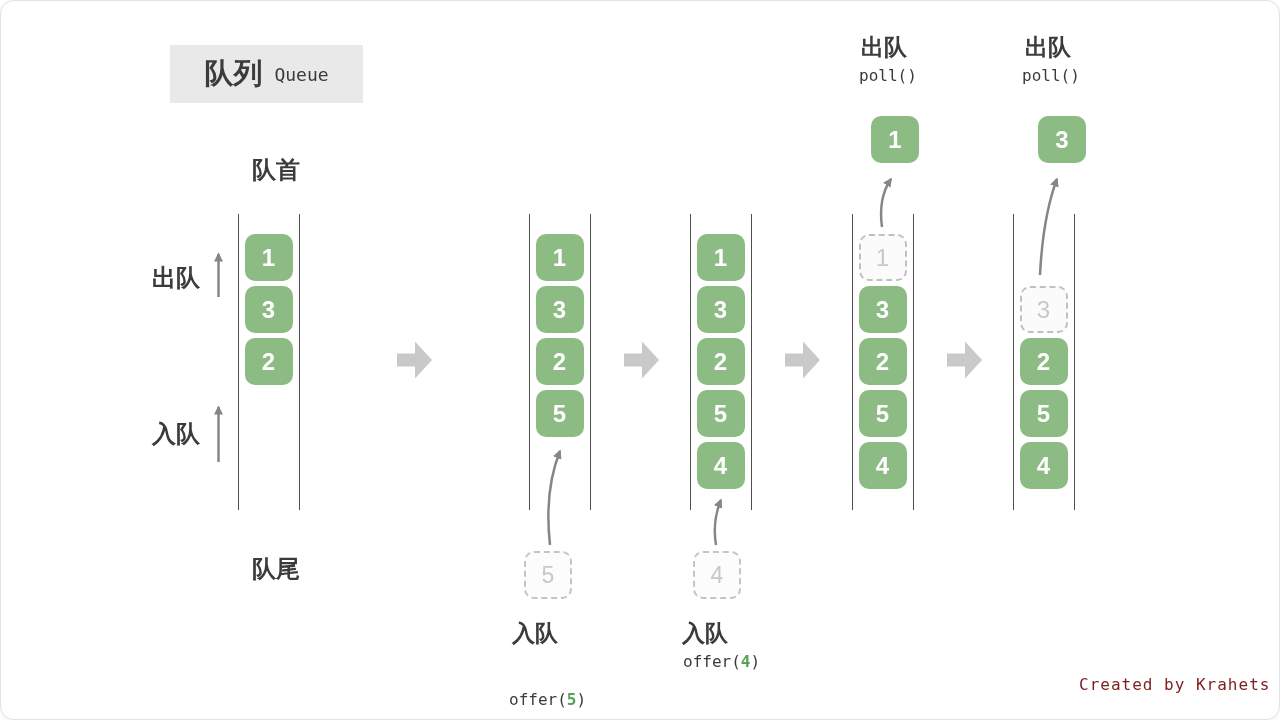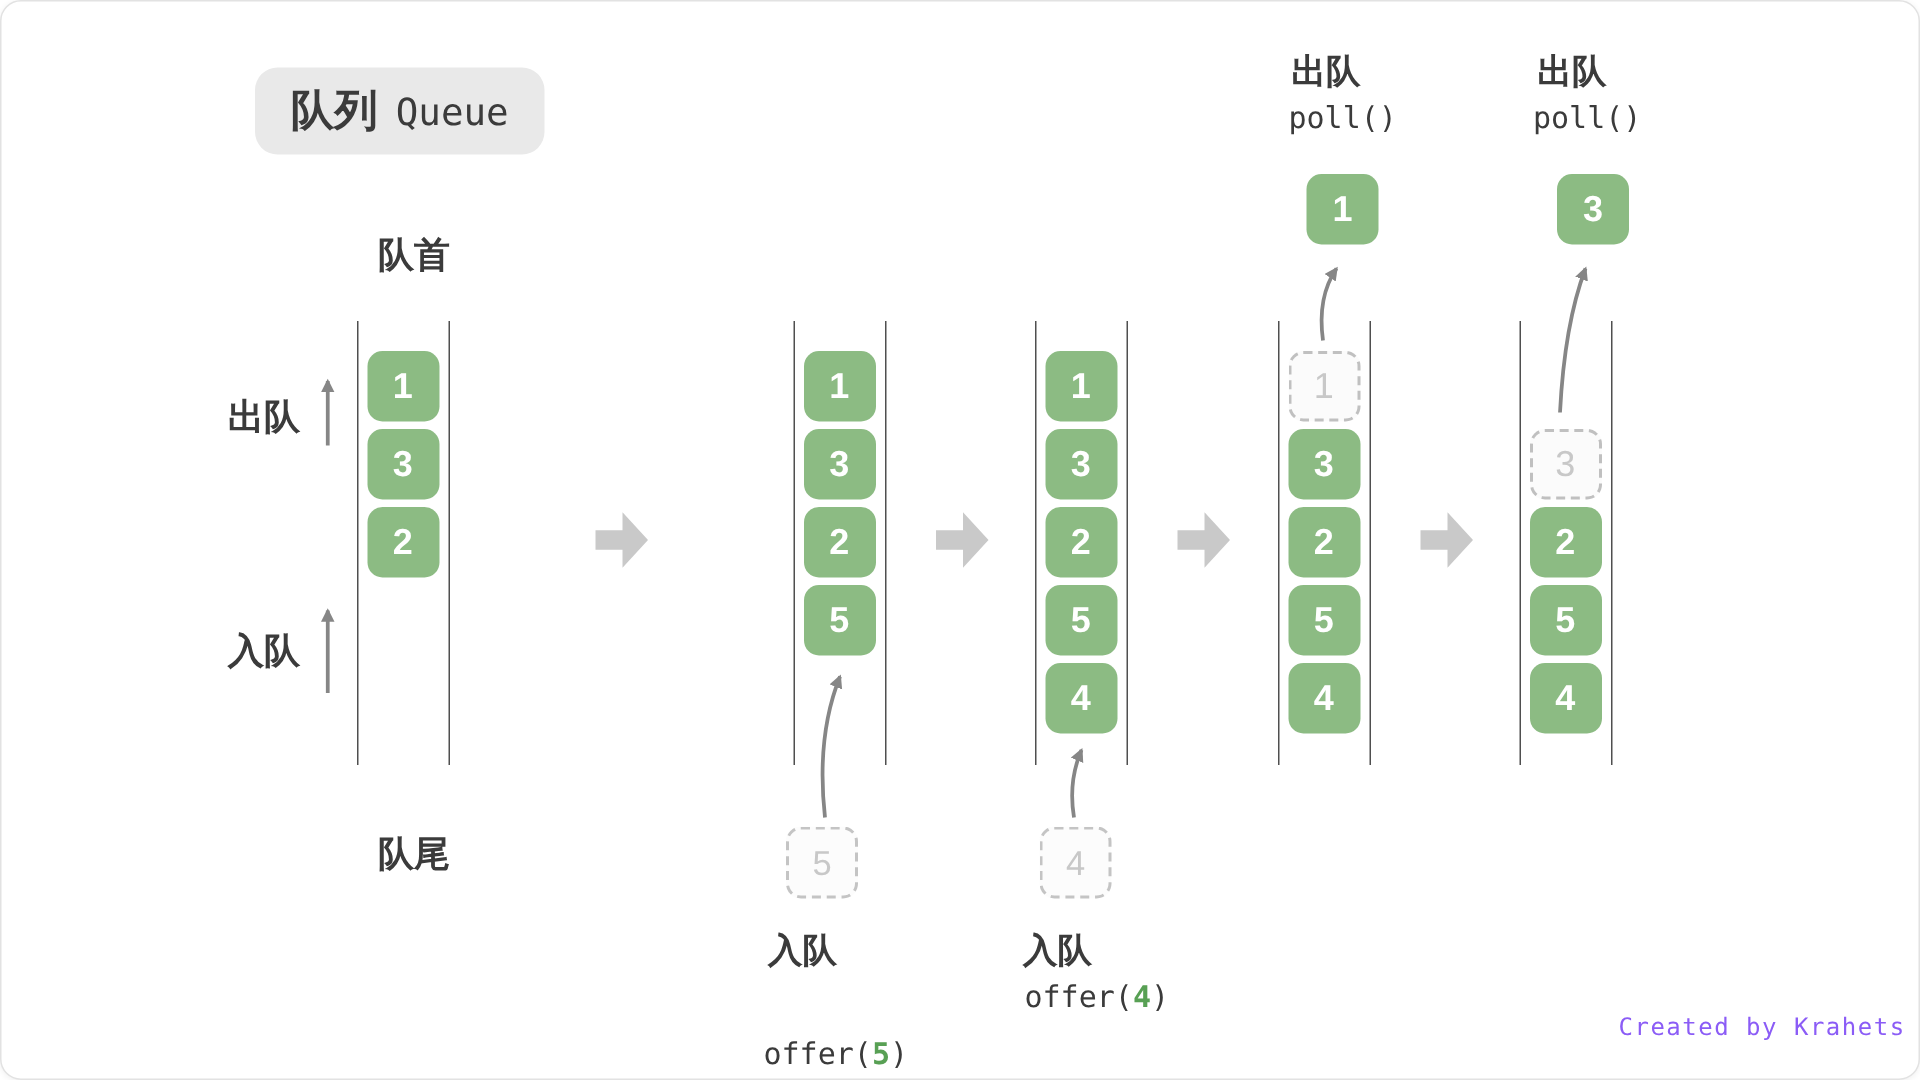--- a/index.html
+++ b/index.html
@@ -5,25 +5,25 @@
   html,body{margin:0;padding:0;background:#ffffff;}
   .canvas{
     position:relative;width:1280px;height:720px;box-sizing:border-box;
     background:#ffffff;border:1px solid #e2e2e2;border-radius:14px;
     box-shadow:0 1px 4px rgba(0,0,0,.06);overflow:hidden;
     font-family:"Liberation Sans","DejaVu Sans",sans-serif;color:#3b3b3b;
   }
   .abs{position:absolute;}
   
   .badge{
-    left:169px;top:44px;width:193px;height:58px;background:#e9e9e9;border-radius:15px;
+    left:169px;top:44px;width:193px;height:58px;background:#e9e9e9;border-radius:0;
     display:flex;align-items:center;justify-content:center;gap:12px;
   }
   .badge .zh{font-size:29px;font-weight:bold;}
-  .badge .en{font-size:25px;font-family:"DejaVu Sans Mono","Liberation Mono",monospace;}
+  .badge .en{font-size:18px;font-family:"DejaVu Sans Mono","Liberation Mono",monospace;}
   
   .queue-col{
     position:absolute;top:213px;height:296px;width:62px;box-sizing:border-box;
     border-left:1.5px solid #4f4f4f;border-right:1.5px solid #4f4f4f;
   }
   .block{
     position:absolute;left:5.5px;width:48px;height:47px;border-radius:10px;box-sizing:border-box;
     background:#8cbb83;color:#ffffff;font-size:24px;font-weight:600;
     display:flex;align-items:center;justify-content:center;
   }
@@ -38,27 +38,27 @@
   }
   .ghost-box{
     position:absolute;top:550px;width:48px;height:48px;border-radius:10px;box-sizing:border-box;
     border:2px dashed #c4c4c4;background:#fcfcfc;color:#c8c8c8;font-size:23px;
     display:flex;align-items:center;justify-content:center;
   }
   .lab{font-size:24px;font-weight:bold;white-space:nowrap;}
   .lab-sm{font-size:23px;font-weight:bold;white-space:nowrap;}
   .code-label{
     font-family:"DejaVu Sans Mono","Liberation Mono",monospace;
-    font-size:20px;white-space:nowrap;color:#3b3b3b;
+    font-size:16px;white-space:nowrap;color:#3b3b3b;
   }
   .code-label .green{color:#58a054;font-weight:bold;}
   .center62{width:62px;text-align:right;}
   .watermark{
     font-family:"DejaVu Sans Mono","Liberation Mono",monospace;
-    font-size:16px;color:#8b5cf6;letter-spacing:1px;white-space:nowrap;
+    font-size:16px;color:#7f1d1d;letter-spacing:1px;white-space:nowrap;
   }
   svg.overlay{position:absolute;left:0;top:0;pointer-events:none;}
 </style>
 </head>
 <body>
 
 <div class="canvas">
 
   <div class="abs badge">
     <span class="zh">队列</span>

